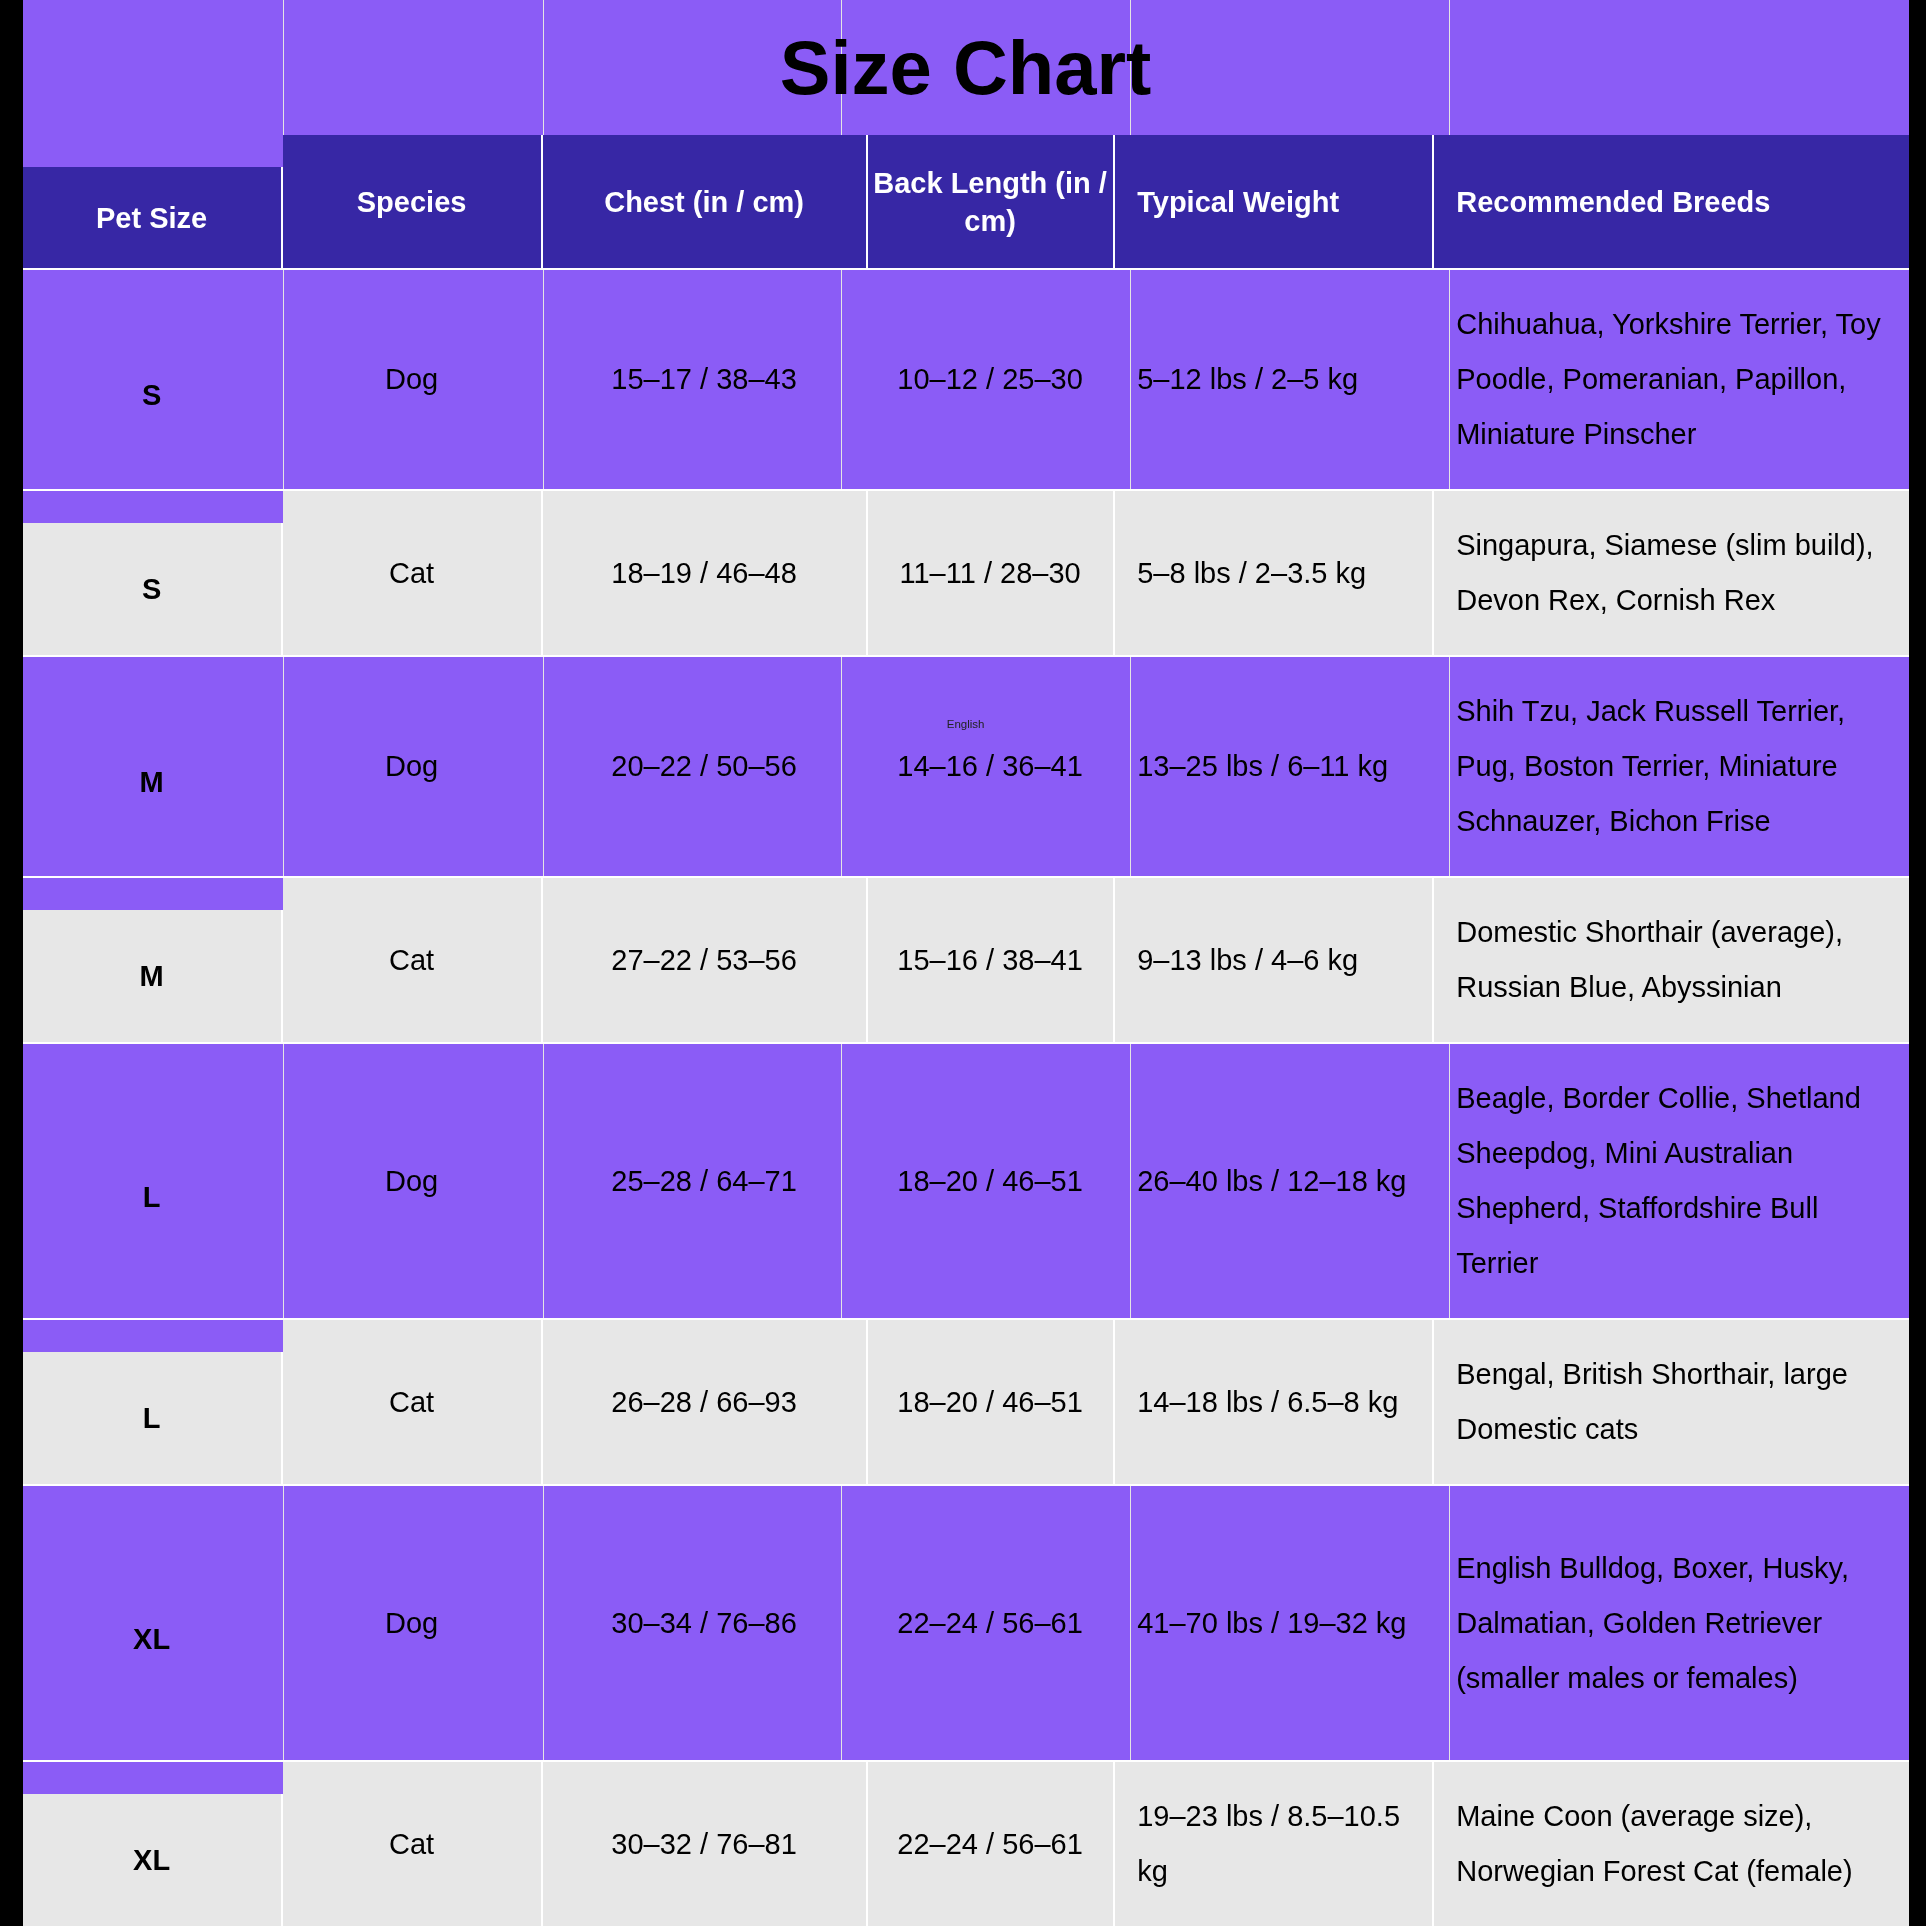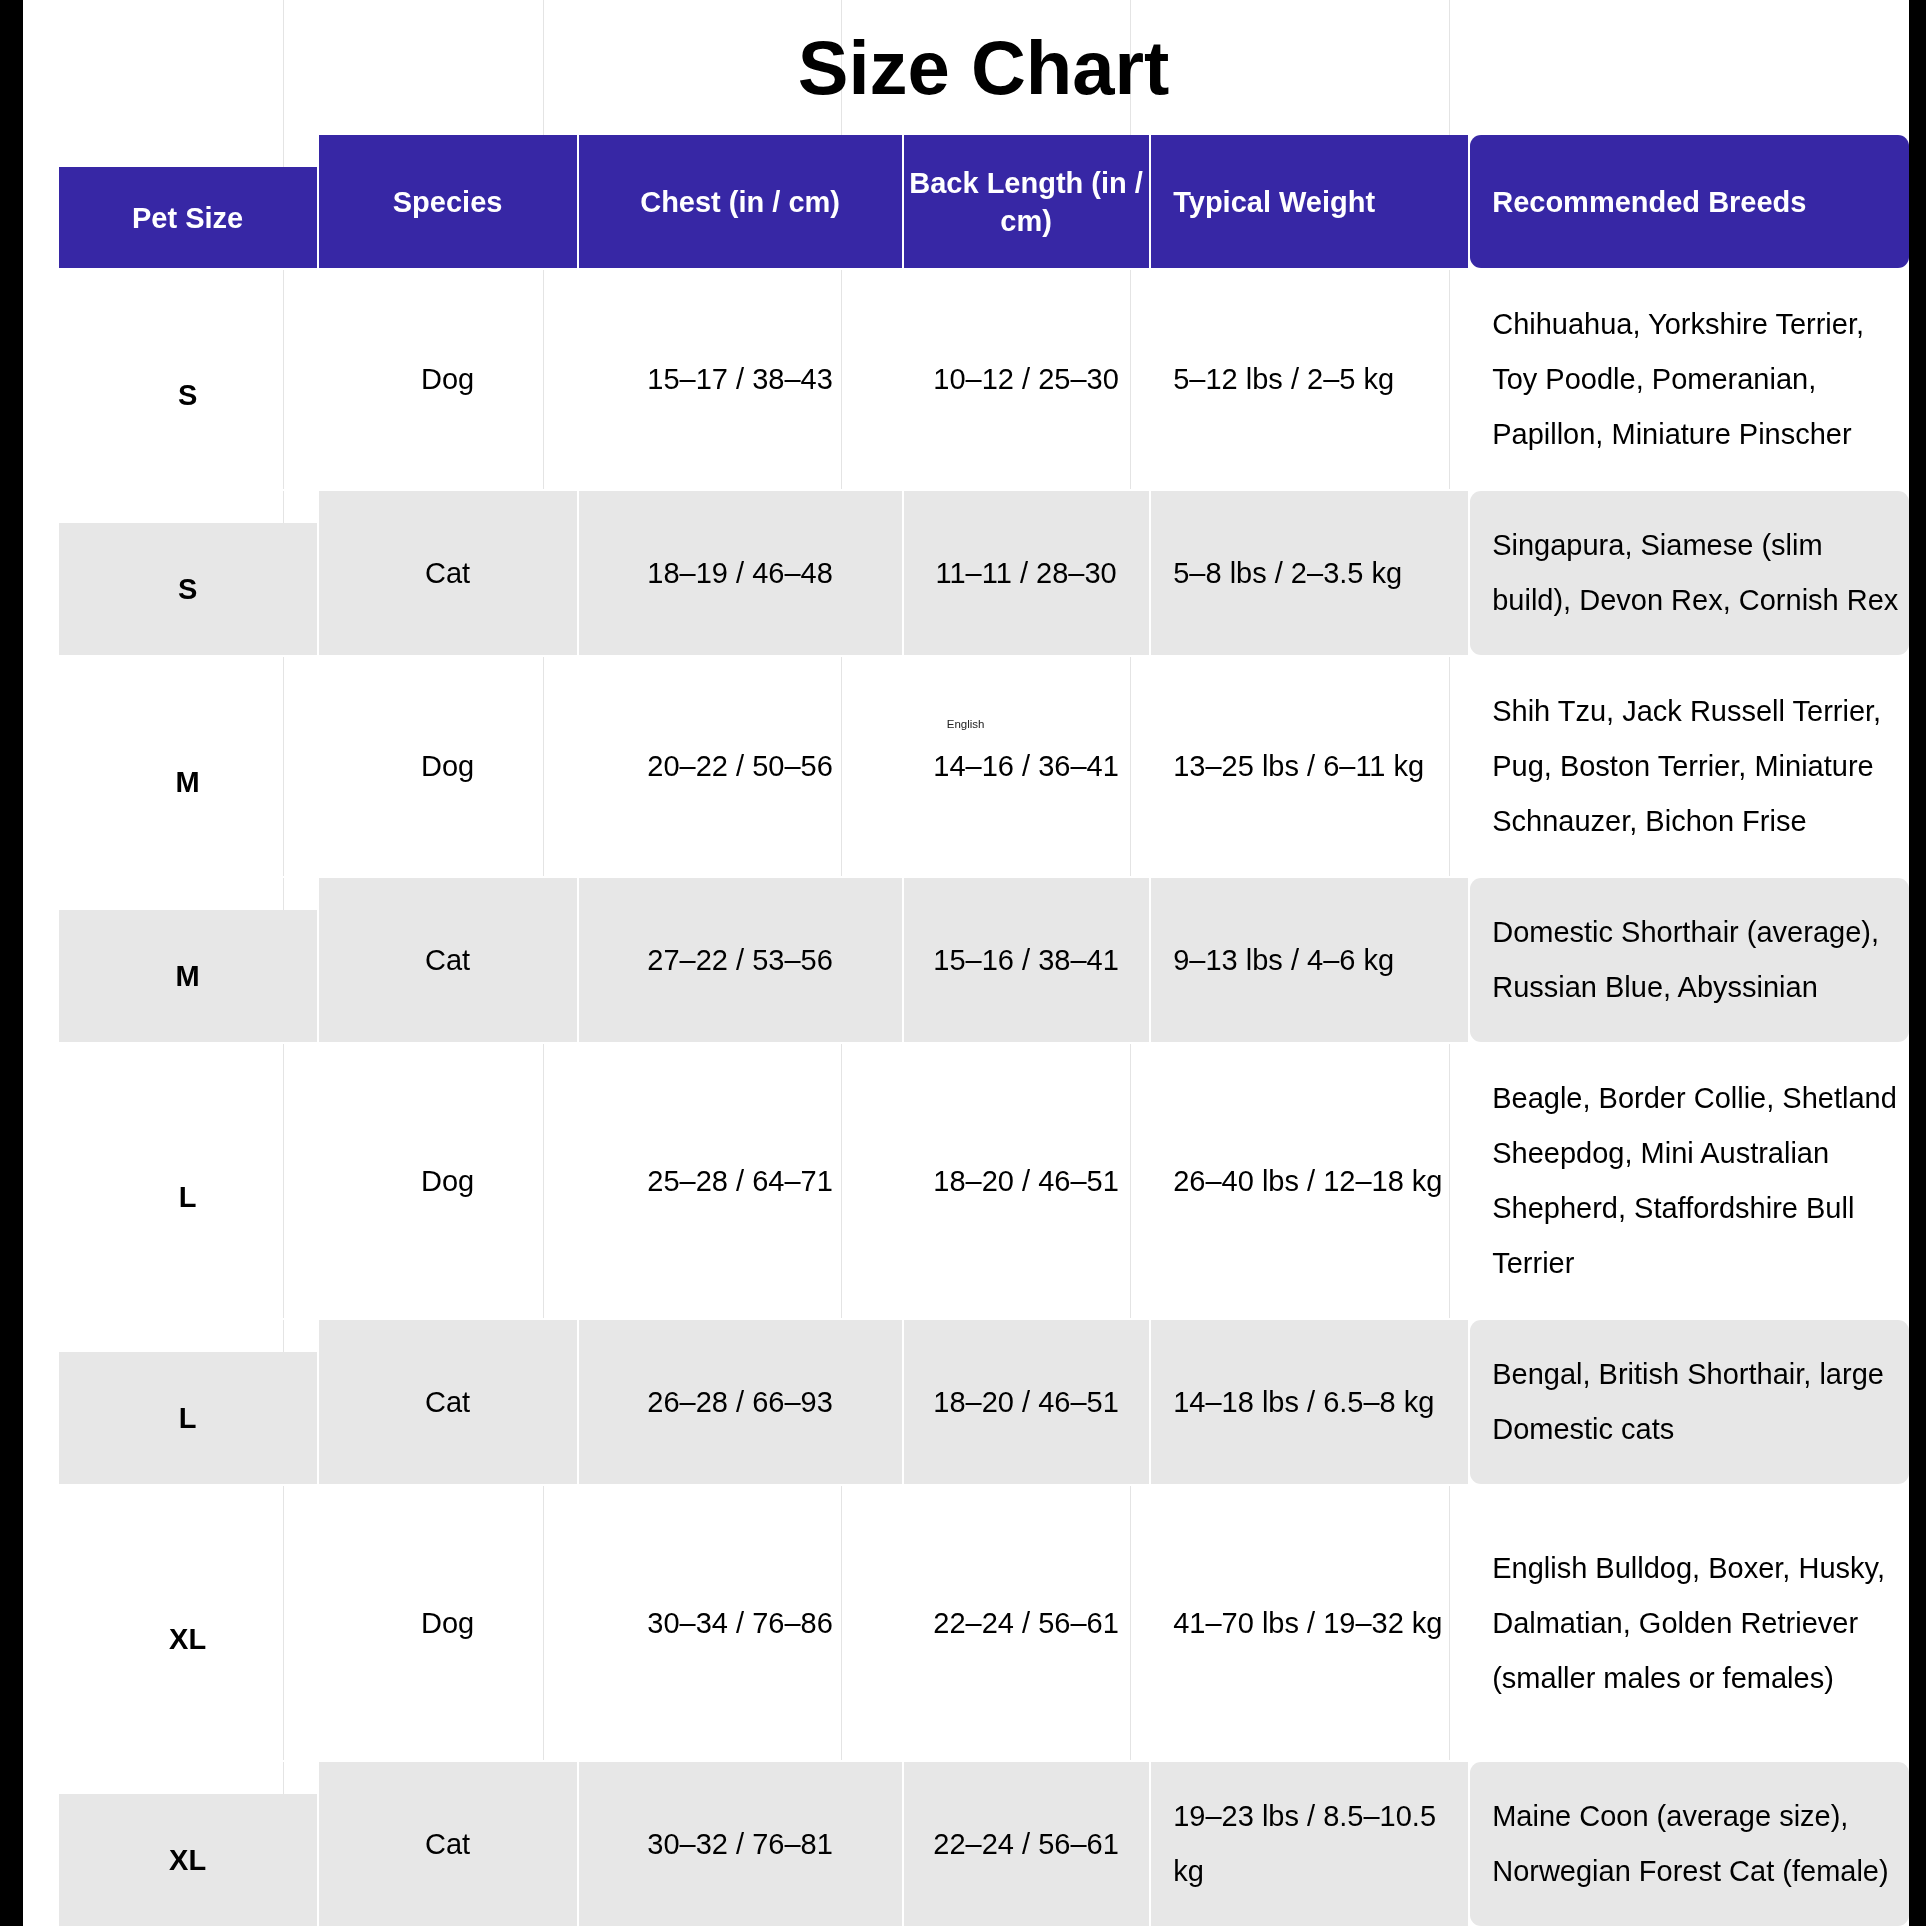--- a/index.html
+++ b/index.html
@@ -7,23 +7,22 @@
   #canvas{
     position:relative;
     width:1926px;height:1926px;
     background:#000;
     font-family:"Liberation Sans", sans-serif;
     overflow:hidden;
   }
   #card{
     position:absolute;left:22.6px;top:0;
     width:1886px;height:1926px;
-    background:#ffffff;
+    background:#8b5cf6;
     overflow:hidden;
-    padding-left:36px;
   }
   .gridline{
     position:absolute;top:0;bottom:0;width:1.5px;
     background:#E4E4E4;z-index:0;
   }
   #title-band{
     position:relative;z-index:1;
     height:135px;
     display:flex;align-items:center;justify-content:center;
   }
@@ -46,21 +45,21 @@
     text-align:center;
     font-size:29px;line-height:55px;color:#000;
     padding:0 5px;
   }
   .cell:last-child{border-right:none;}
   .c0{width:260px;font-weight:bold;margin-top:32px;}
   .c1{width:260px;}
   .c2{width:325px;text-align:center;}
   .c3{width:247px;}
   .c4{width:319px;justify-content:flex-start;text-align:left;padding:0 7.5px 0 22.6px;}
-  .c5{flex:1;justify-content:flex-start;text-align:left;padding:0 6px 0 22.6px;border-radius:11px;}
+  .c5{flex:1;justify-content:flex-start;text-align:left;padding:0 6px 0 22.6px;}
   #header-row{
     height:135px;
   }
   #header-row .cell{
     background:var(--header-bg);
     border-right-color:#fff;
     color:#fff;
     font-weight:bold;
     font-size:29px;line-height:38px;
   }

